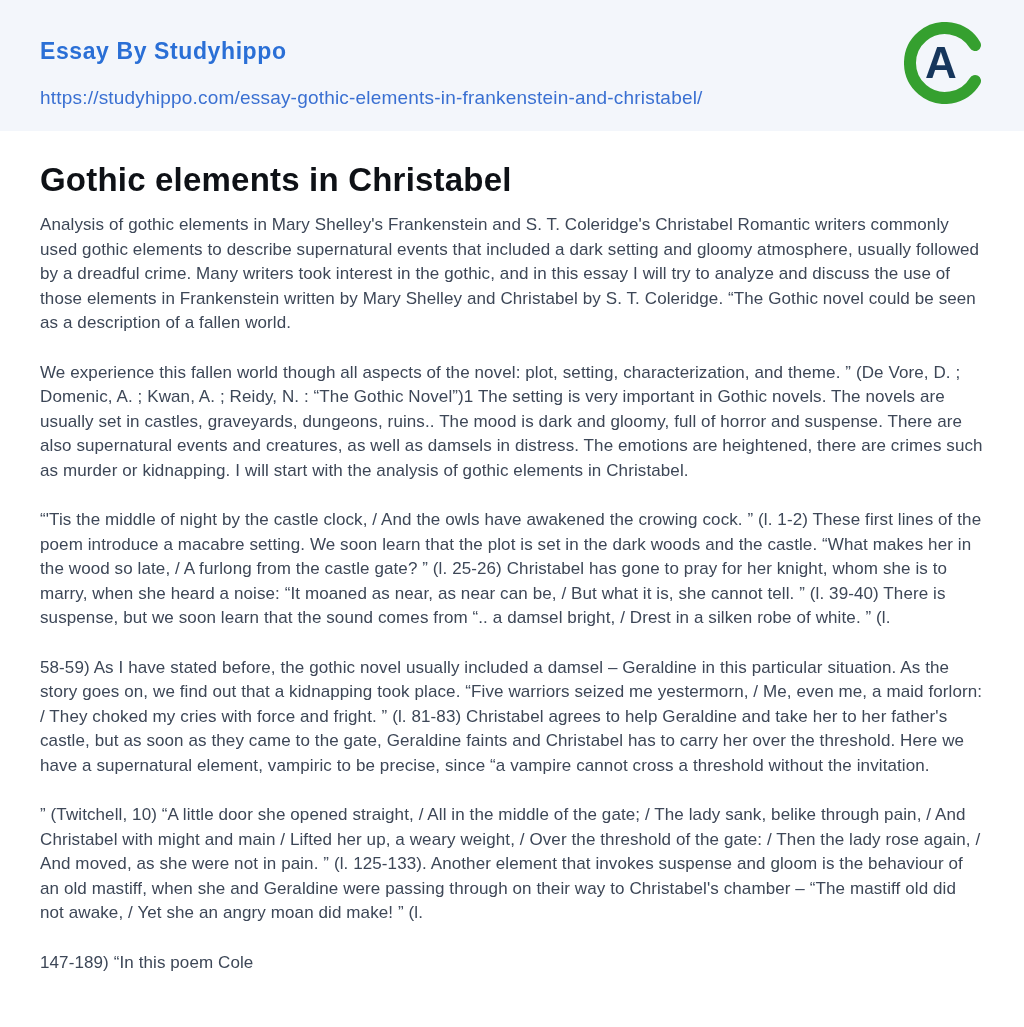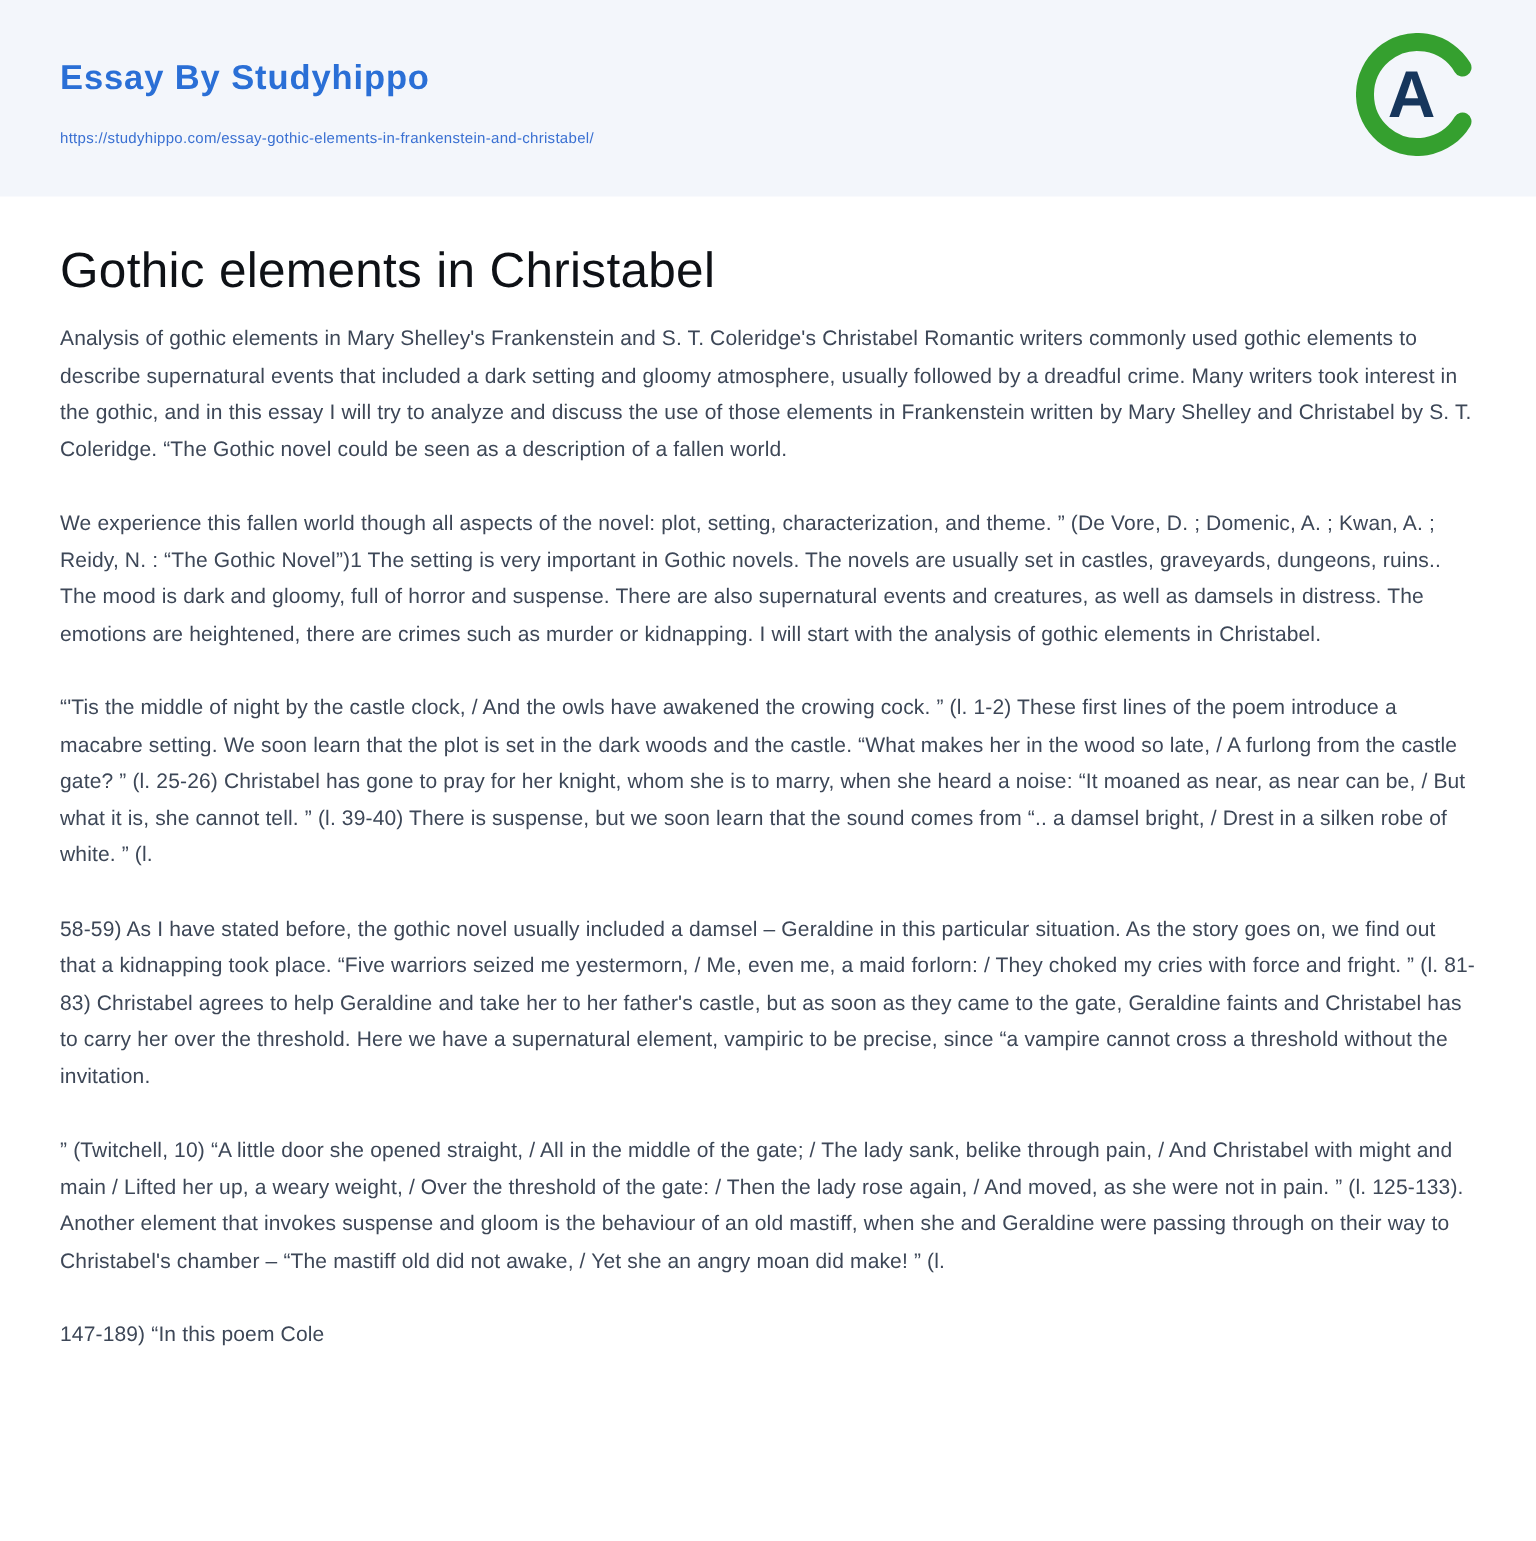--- a/index.html
+++ b/index.html
@@ -27,47 +27,47 @@
     color: #2a6fd6;
     font-size: 23px;
     font-weight: bold;
     letter-spacing: 0.6px;
     margin: 8px 0 0 0;
   }
   .header-url {
     display: inline-block;
     margin-top: 22px;
     color: #3a70d2;
-    font-size: 10px;
+    font-size: 19px;
     text-decoration: none;
     letter-spacing: 0.2px;
   }
   .logo {
     position: absolute;
     top: 22px;
     right: 38px;
     width: 82px;
     height: 82px;
   }
   .logo svg { display: block; }
 
   
   .article {
     padding: 18px 40px 0 40px;
   }
   .article-title {
     color: #0e1116;
     font-size: 33px;
-    font-weight: normal;
+    font-weight: bold;
     margin: 12px 0 14px 0;
     letter-spacing: 0.2px;
   }
   .article p {
     color: #3d4757;
-    font-size: 14px;
+    font-size: 17px;
     line-height: 24.5px;
     margin: 0 0 25px 0;
     max-width: 946px;
     letter-spacing: 0.1px;
   }
 </style>
 </head>
 <body>
 
 <div class="page">

